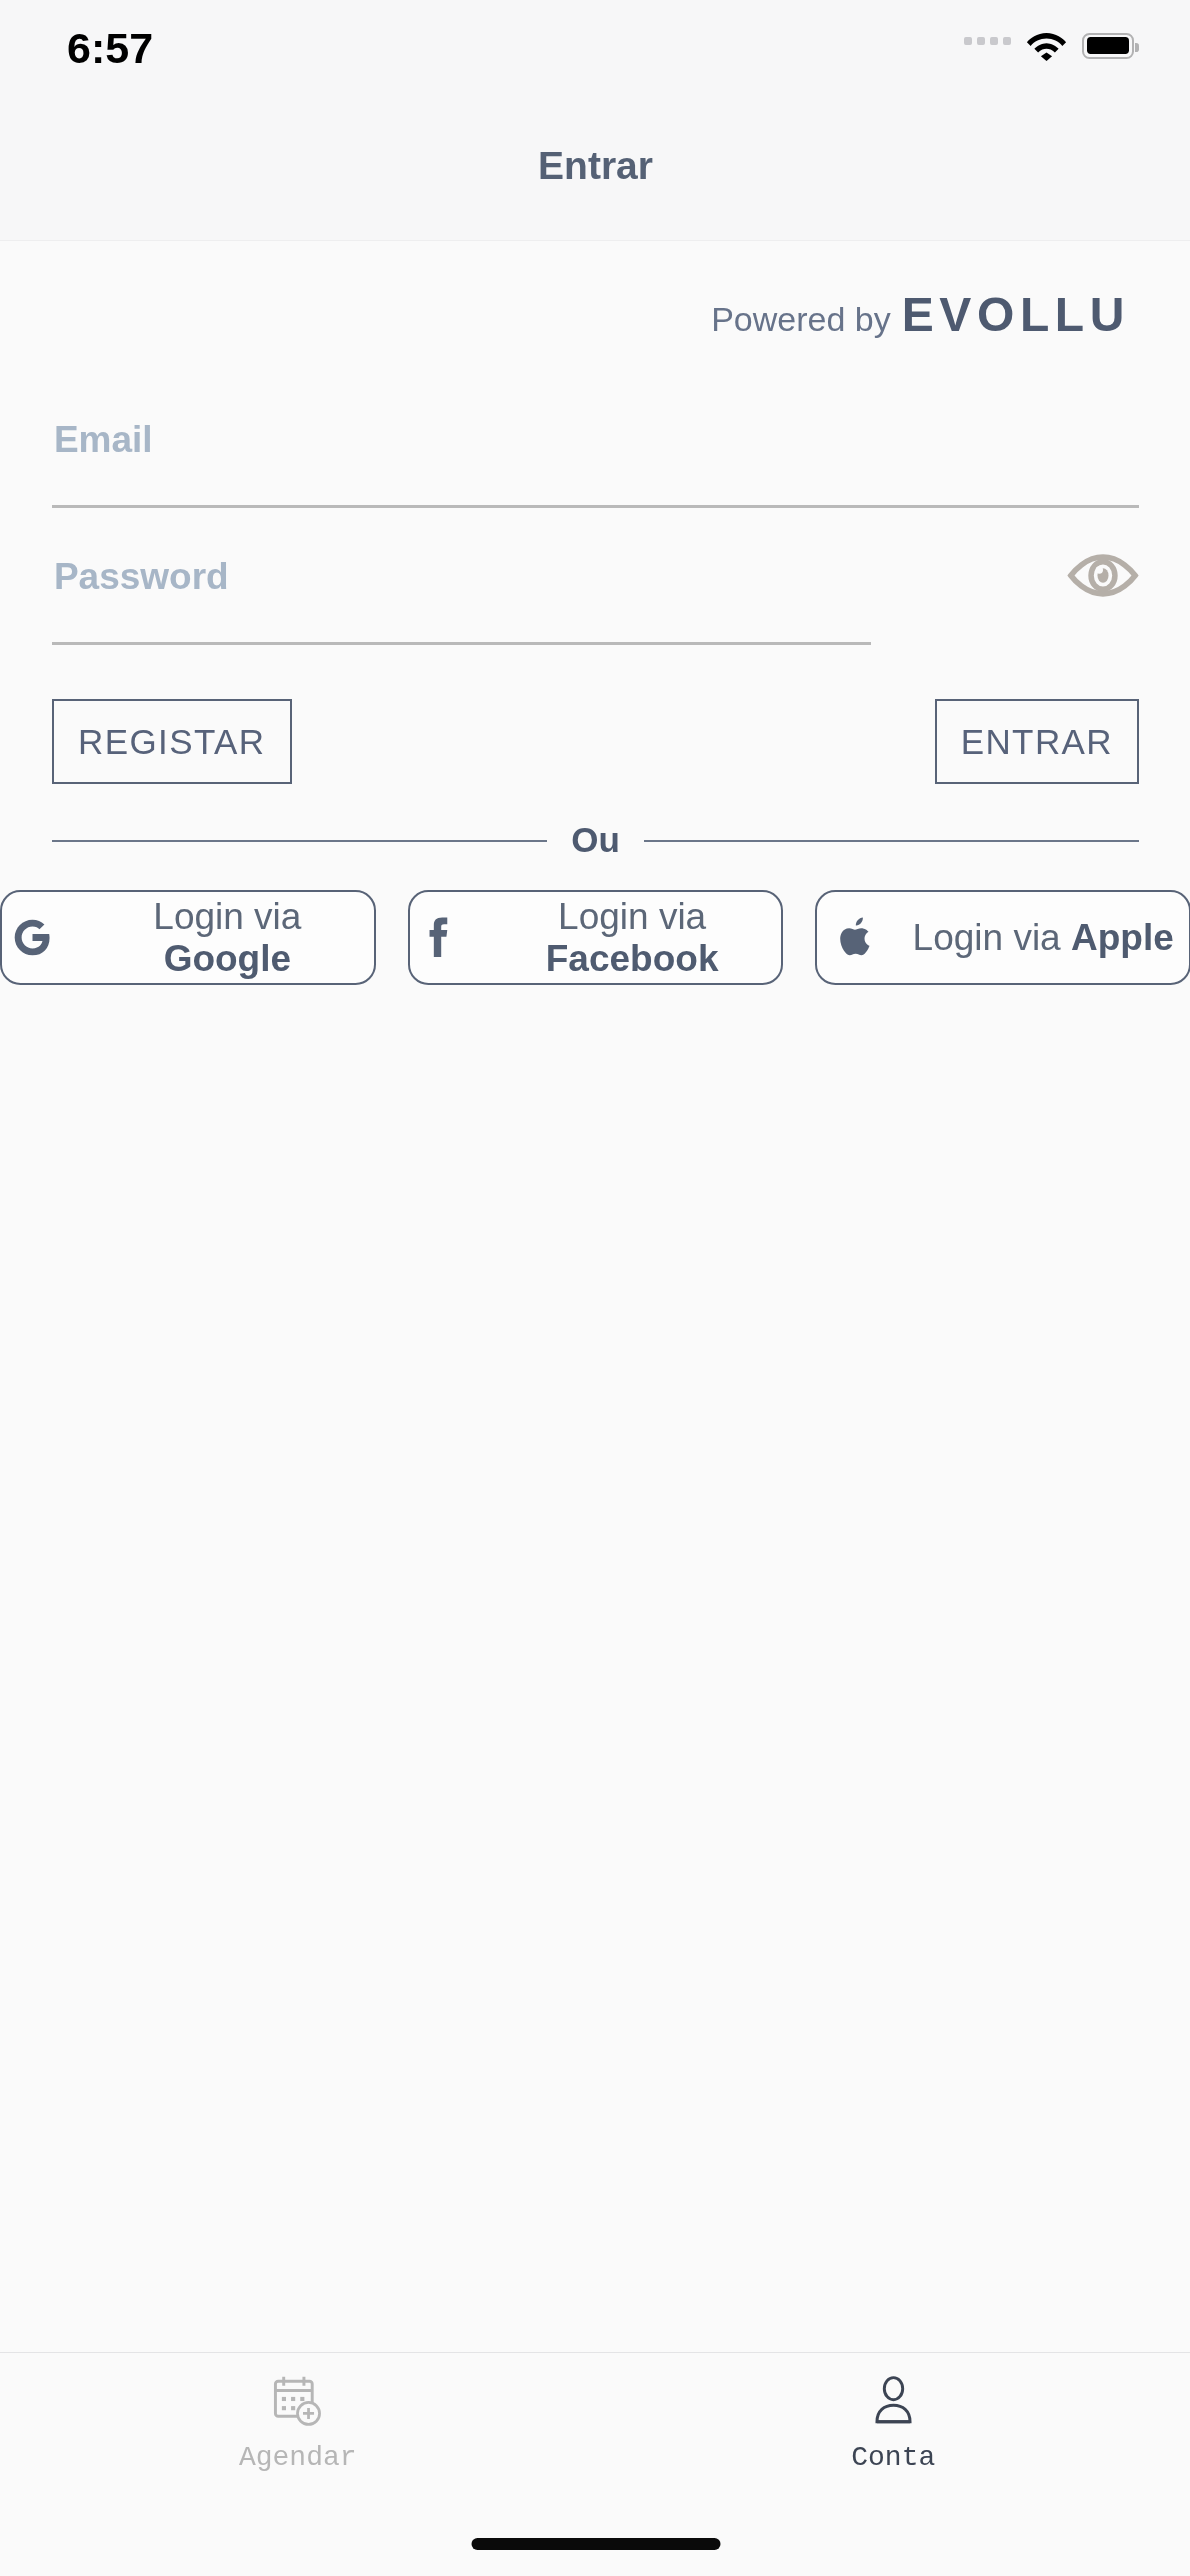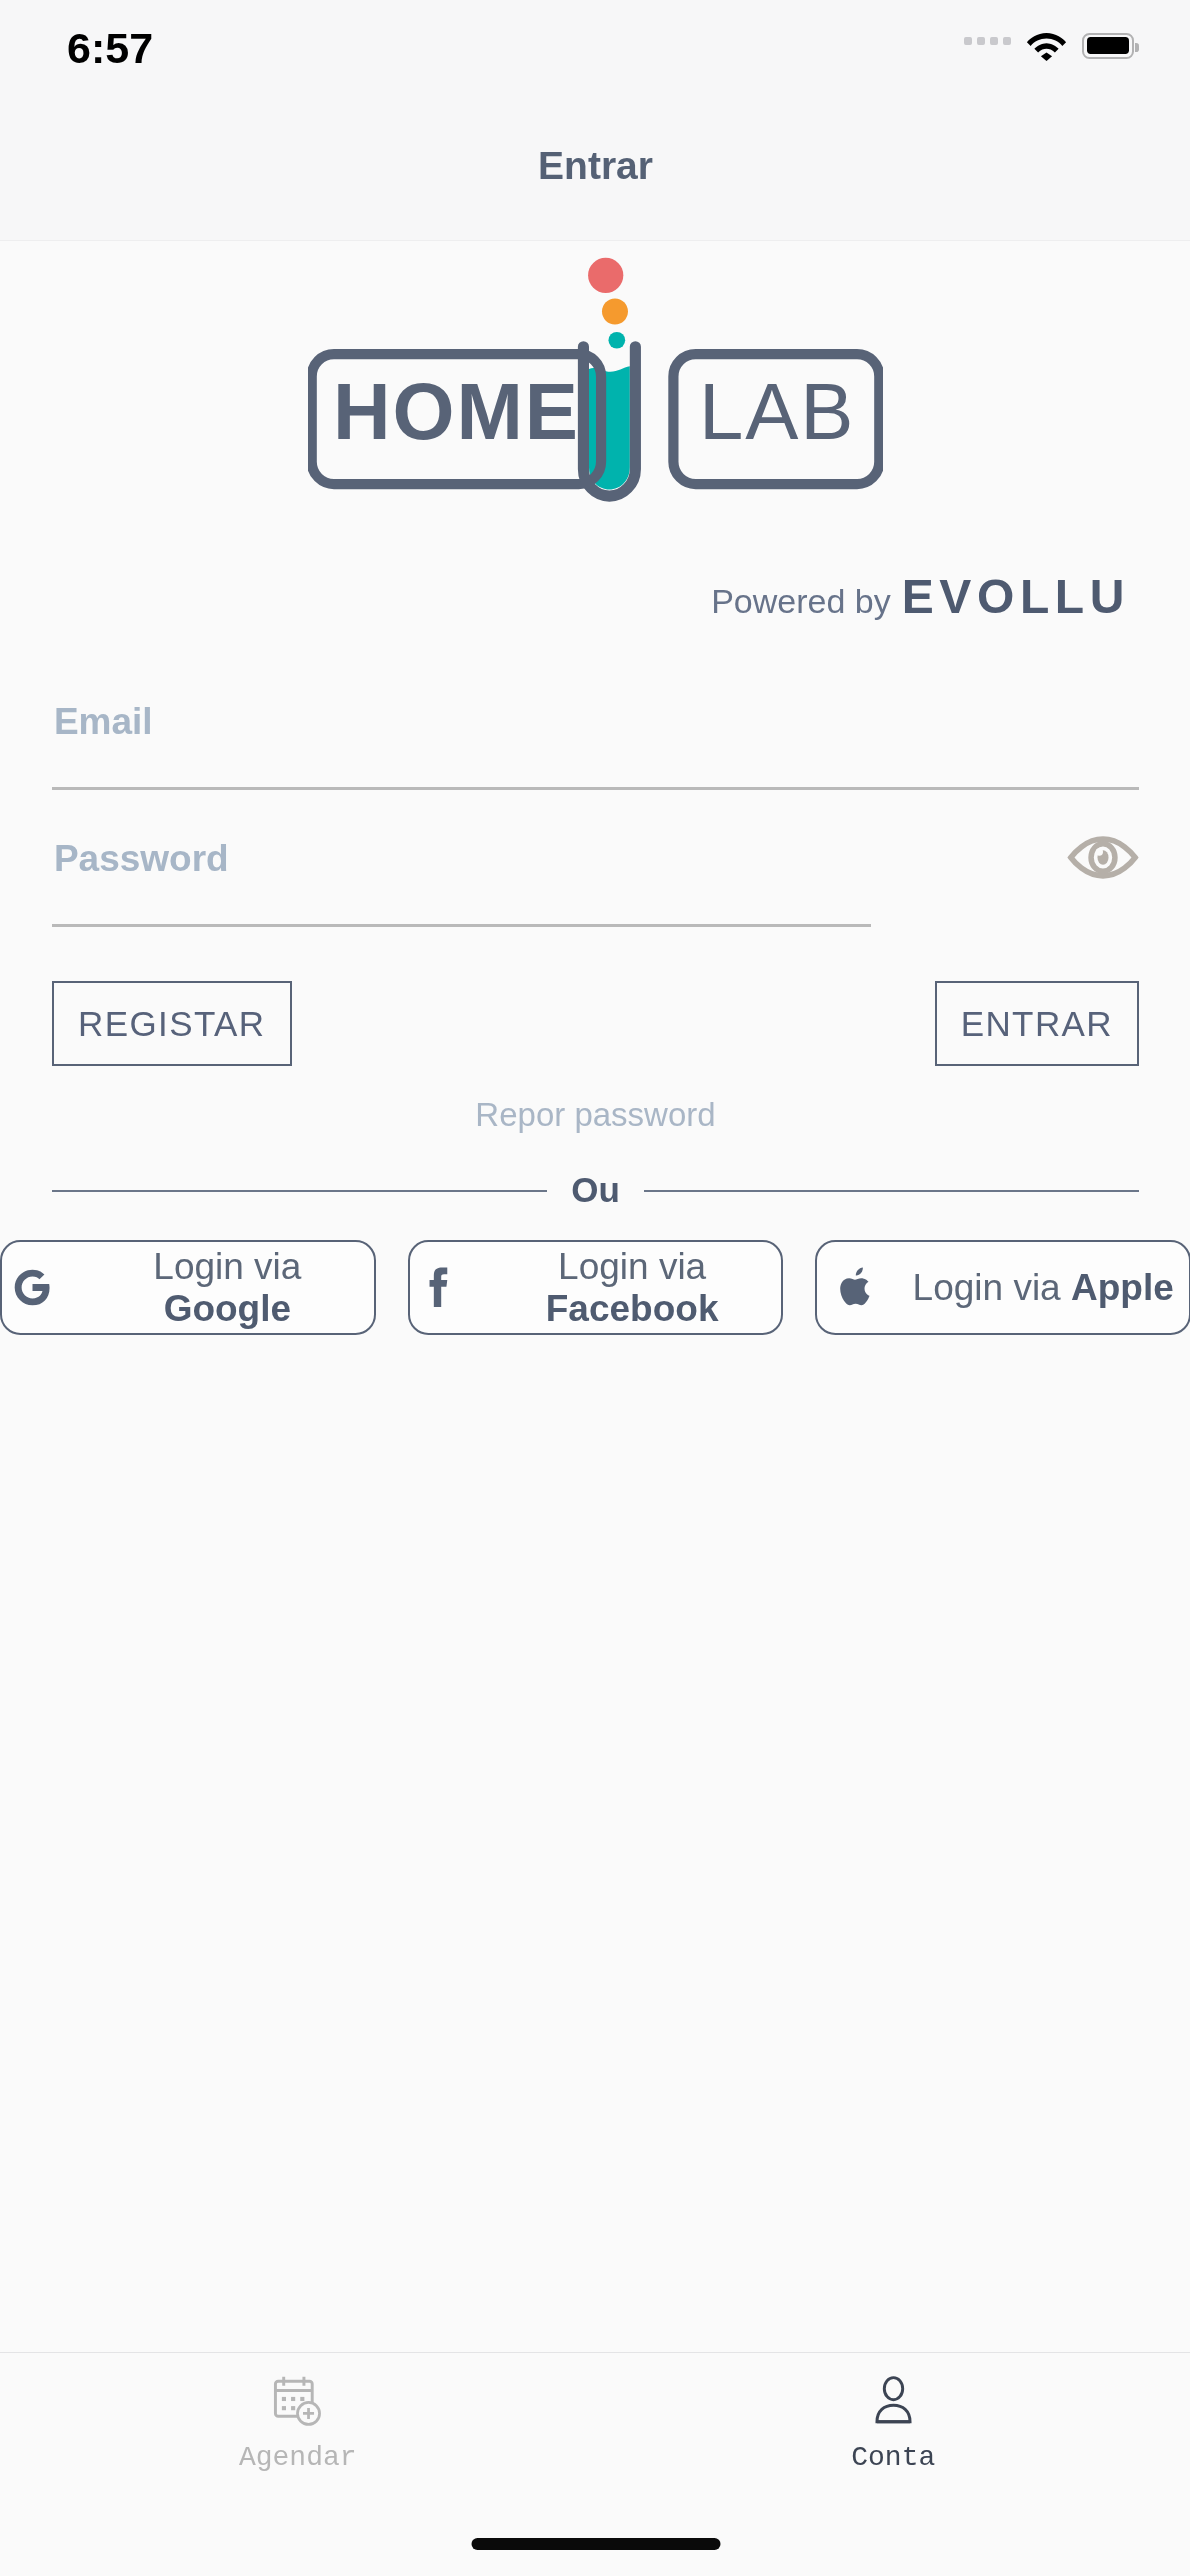--- a/index.html
+++ b/index.html
@@ -317,43 +317,20 @@
       </div>
   </div>
 </div>
 
 <div class="navbar">
   <div class="navbar-title">Entrar</div>
 </div>
 
 <div class="content">
 
-  <div class="logo-wrap">
-    <div class="logo">
-      <svg viewBox="0 0 620 290" width="575" height="269">
-
-        <circle cx="321" cy="23" r="19" fill="#ea6b6b"></circle>
-        <circle cx="331" cy="62" r="14" fill="#f59a2e"></circle>
-        <circle cx="333" cy="93" r="9" fill="#00b3ad"></circle>
-
-        <path d="M303 124 C310 120 318 127 326 127 C334 127 340 122 347 121
-                 L347 230 C347 244 337 254 325 254 C313 254 303 244 303 230 Z" fill="#00b3ad"></path>
-
-        <rect x="4" y="108" width="312" height="140" rx="24" ry="24" fill="none" stroke="#586377" stroke-width="11"></rect>
-
-        <rect x="394" y="108" width="222" height="140" rx="24" ry="24" fill="none" stroke="#586377" stroke-width="11"></rect>
-
-        <path d="M297 100 L297 232 C297 248 310 261 325 261 C340 261 353 248 353 232 L353 100" fill="none" stroke="#586377" stroke-width="12" stroke-linecap="round"></path>
-
-        <text x="160" y="200" fill="#586377" font-family="'Liberation Sans',sans-serif" font-size="86" font-weight="700" text-anchor="middle" style="letter-spacing:2px">HOME</text>
-
-        <text x="506" y="200" fill="#586377" font-family="'Liberation Sans',sans-serif" font-size="86" font-weight="300" text-anchor="middle" style="letter-spacing:2px">LAB</text>
-      </svg>
-    </div>
-  </div>
 
   <div class="powered">
     <span class="pb">Powered by</span><span class="brand">EVOLLU</span>
   </div>
 
   <div class="form">
 
     <div class="field field-email">
       <input class="field-label" type="email" placeholder="Email" style="">
       <div class="field-line"></div>
@@ -371,21 +348,20 @@
       </button>
       <div class="field-line"></div>
     </div>
   </div>
 
   <div class="actions">
     <button class="btn-outline">REGISTAR</button>
     <button class="btn-outline">ENTRAR</button>
   </div>
 
-  <div class="reset-link">Repor password</div>
 
   <div class="divider">
     <span>Ou</span>
   </div>
 
   <div class="socials">
 
     <button class="social-btn">
       <span class="social-ico">
         <svg viewBox="0 0 48 48" width="45" height="45">

